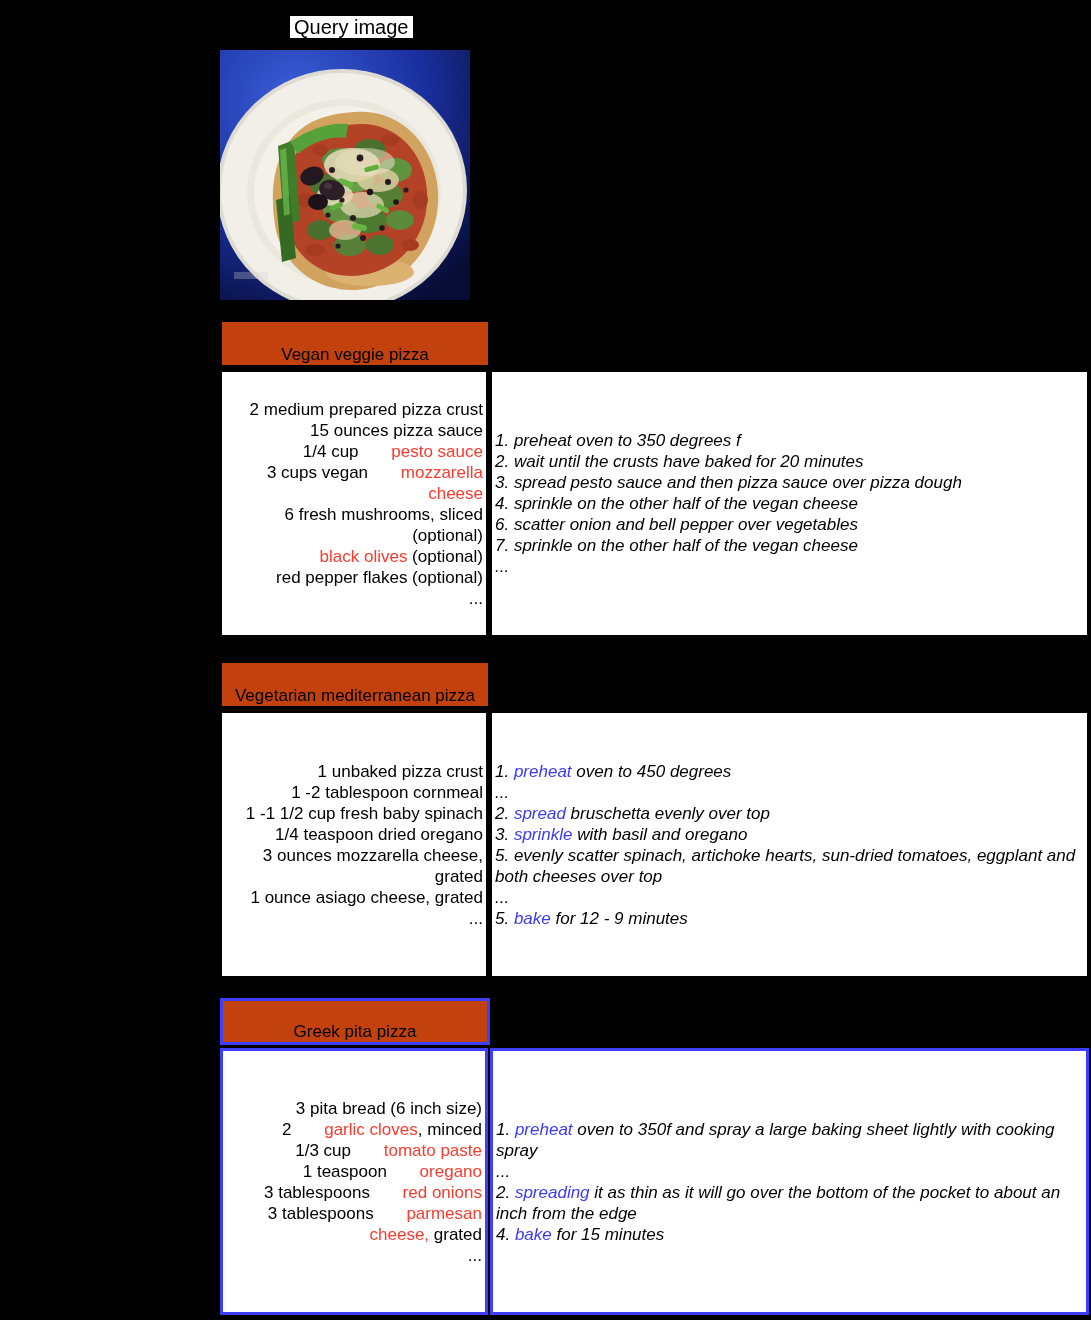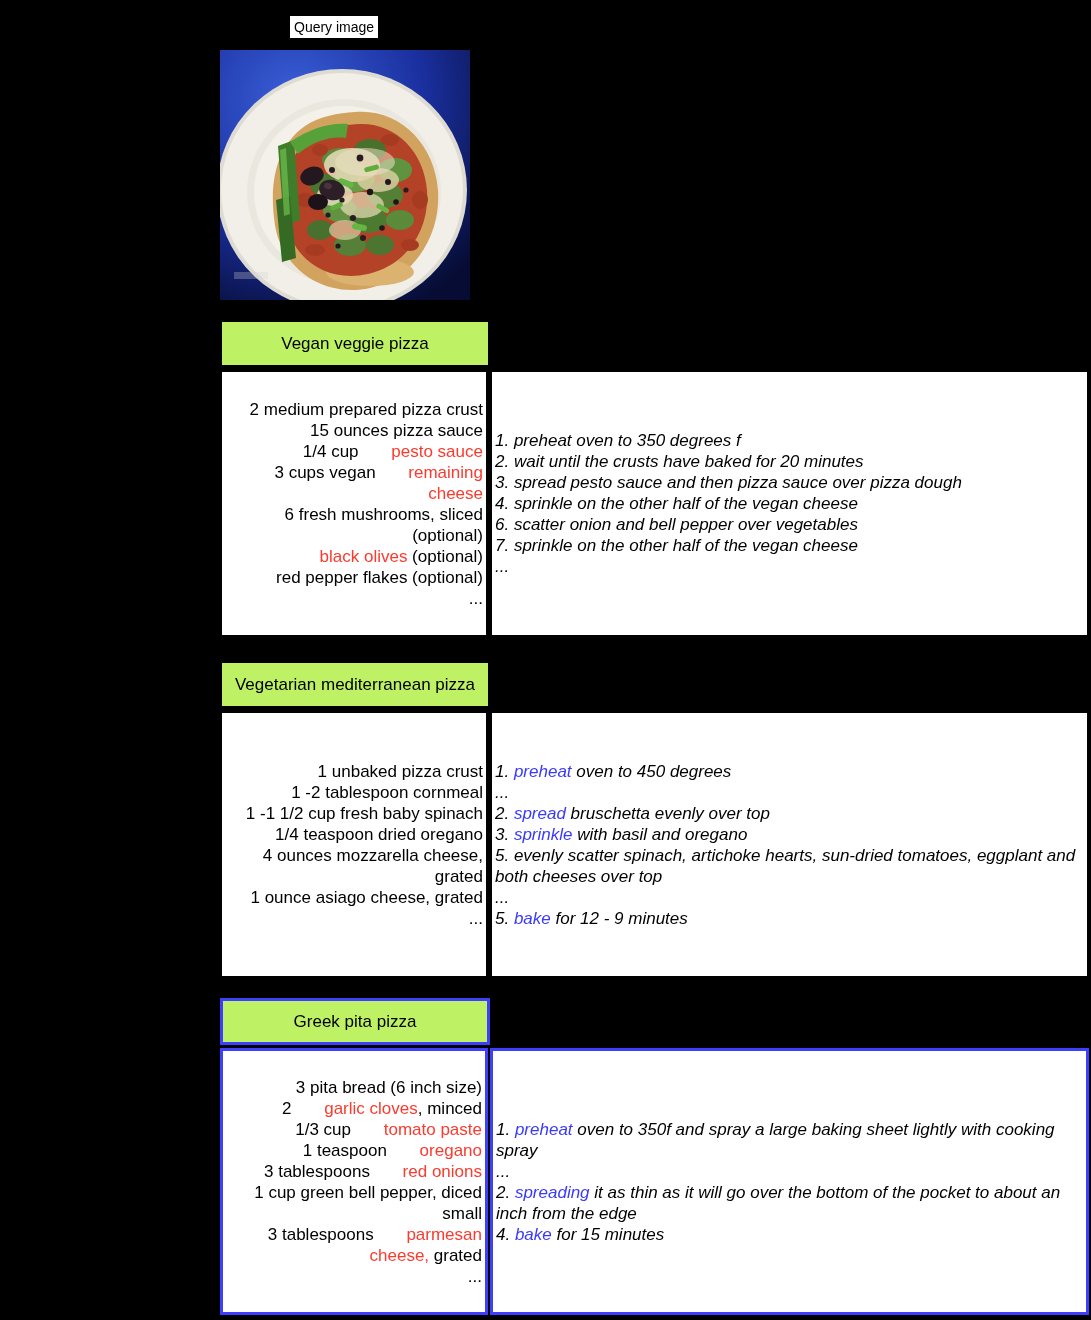--- a/index.html
+++ b/index.html
@@ -7,31 +7,31 @@
     --blue:#3a3afc;
     --selborder:#3e3eff;
   }
   html,body{margin:0;padding:0;background:#000;}
   .stage{
     position:relative;width:1091px;height:1320px;background:#000;
     font-family:"Liberation Sans", sans-serif;color:#000;overflow:hidden;
   }
   .query-label{
     position:absolute;left:290px;top:16px;background:#fff;color:#000;
-    font-size:14px;line-height:22px;padding:0 4px;white-space:nowrap;
+    font-size:20px;line-height:22px;padding:0 4px;white-space:nowrap;
   }
   .photo{position:absolute;left:220px;top:50px;width:250px;height:250px;}
   .card{position:absolute;left:0;width:1091px;}
   .card0{top:320px}
   .card1{top:661px}
   .card2{top:998px}
   .title-box{
     position:absolute;left:220px;top:0;width:270px;height:47px;
-    box-sizing:border-box;border:2px solid #000;background:#bef264;
-    display:flex;align-items:center;justify-content:center;
+    box-sizing:border-box;border:2px solid #000;background:#c2410c;
+    display:flex;align-items:flex-end;justify-content:center;
     font-size:17px;
   }
   .ing-box,.ins-box{
     position:absolute;top:50px;box-sizing:border-box;border:2px solid #000;
     background:#fff;display:flex;flex-direction:column;justify-content:center;
     font-size:17px;line-height:21px;padding:4px 3px;
   }
   .ing-box{left:220px;width:268px;height:267px;text-align:right;}
   .ins-box{left:490px;width:599px;height:267px;font-style:italic;}
   .card.selected .title-box,
@@ -131,21 +131,21 @@
 
   <div id="cards-root">
   <div class="card card0">
     <div class="title-box">
       <span>Vegan veggie pizza</span>
     </div>
     <div class="ing-box">
           <div class="line"><span>2 medium prepared pizza crust</span></div>
           <div class="line"><span>15 ounces pizza sauce</span></div>
           <div class="line"><span>1/4 cup </span><span class="red">pesto sauce</span></div>
-          <div class="line"><span>3 cups vegan </span><span class="red">remaining cheese</span></div>
+          <div class="line"><span>3 cups vegan </span><span class="red">mozzarella cheese</span></div>
           <div class="line"><span>6 fresh mushrooms, sliced (optional)</span></div>
           <div class="line"><span class="red">black olives</span><span> (optional)</span></div>
           <div class="line"><span>red pepper flakes (optional)</span></div>
           <div class="line"><span>...</span></div>
         </div>
     <div class="ins-box">
           <div class="line"><span>1. preheat oven to 350 degrees f</span></div>
           <div class="line"><span>2. wait until the crusts have baked for 20 minutes</span></div>
           <div class="line"><span>3. spread pesto sauce and then pizza sauce over pizza dough</span></div>
           <div class="line"><span>4. sprinkle on the other half of the vegan cheese</span></div>
@@ -157,21 +157,21 @@
 
   <div class="card card1">
     <div class="title-box">
       <span>Vegetarian mediterranean pizza</span>
     </div>
     <div class="ing-box">
           <div class="line"><span>1 unbaked pizza crust</span></div>
           <div class="line"><span>1 -2 tablespoon cornmeal</span></div>
           <div class="line"><span>1 -1 1/2 cup fresh baby spinach</span></div>
           <div class="line"><span>1/4 teaspoon dried oregano</span></div>
-          <div class="line"><span>4 ounces mozzarella cheese, grated</span></div>
+          <div class="line"><span>3 ounces mozzarella cheese, grated</span></div>
           <div class="line"><span>1 ounce asiago cheese, grated</span></div>
           <div class="line"><span>...</span></div>
         </div>
     <div class="ins-box">
           <div class="line"><span>1. </span><span class="blue">preheat</span><span> oven to 450 degrees</span></div>
           <div class="line"><span>...</span></div>
           <div class="line"><span>2. </span><span class="blue">spread</span><span> bruschetta evenly over top</span></div>
           <div class="line"><span>3. </span><span class="blue">sprinkle</span><span> with basil and oregano</span></div>
           <div class="line"><span>5. evenly scatter spinach, artichoke hearts, sun-dried tomatoes, eggplant and both cheeses over top</span></div>
           <div class="line"><span>...</span></div>
@@ -182,21 +182,20 @@
   <div class="card card2 selected">
     <div class="title-box">
       <span>Greek pita pizza</span>
     </div>
     <div class="ing-box">
           <div class="line"><span>3 pita bread (6 inch size)</span></div>
           <div class="line"><span>2 </span><span class="red">garlic cloves</span><span>, minced</span></div>
           <div class="line"><span>1/3 cup </span><span class="red">tomato paste</span></div>
           <div class="line"><span>1 teaspoon </span><span class="red">oregano</span></div>
           <div class="line"><span>3 tablespoons </span><span class="red">red onions</span></div>
-          <div class="line"><span>1 cup green bell pepper, diced small</span></div>
           <div class="line"><span>3 tablespoons </span><span class="red">parmesan cheese,</span><span> grated</span></div>
           <div class="line"><span>...</span></div>
         </div>
     <div class="ins-box">
           <div class="line"><span>1. </span><span class="blue">preheat</span><span> oven to 350f and spray a large baking sheet lightly with cooking spray</span></div>
           <div class="line"><span>...</span></div>
           <div class="line"><span>2. </span><span class="blue">spreading</span><span> it as thin as it will go over the bottom of the pocket to about an inch from the edge</span></div>
           <div class="line"><span>4. </span><span class="blue">bake</span><span> for 15 minutes</span></div>
         </div>
   </div>

